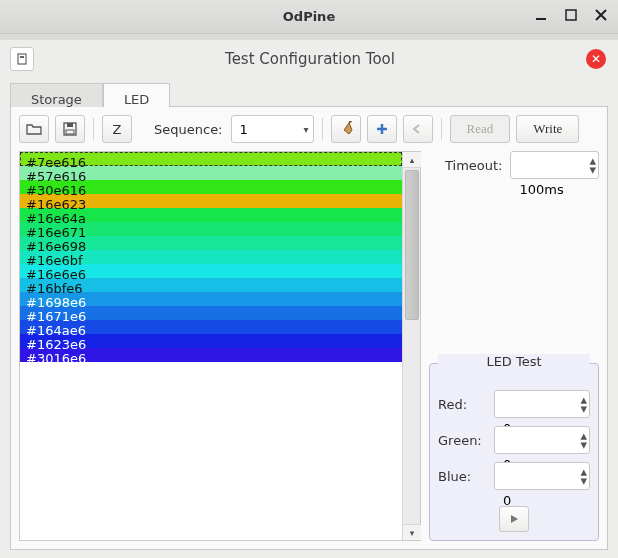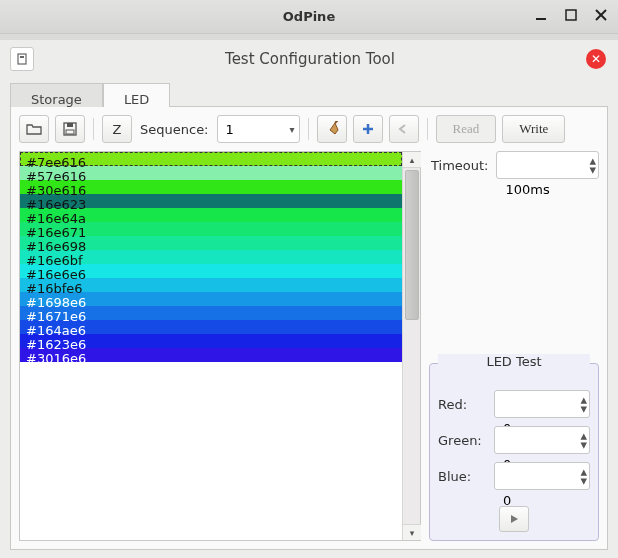--- a/index.html
+++ b/index.html
@@ -17,21 +17,21 @@
 .closecircle { width: 20px; height: 20px; border-radius: 10px; background: #e33; color: #fff; display: flex; align-items: center; justify-content: center; font-size: 12px; font-weight: bold; margin-right: 2px; }
 .tabs { display: flex; border-bottom: 1px solid #c8c8c6; }
 .tab { padding: 8px 20px 0 20px; border: 1px solid #c8c8c6; border-bottom: none; background: #e2e2e0; color: #444; margin-right: 0; position: relative; top: 1px; cursor: pointer; }
 .tab.active { background: #fafafa; }
 .panel { border: 1px solid #c8c8c6; border-top: none; background: #fafafa; padding: 8px; display: flex; flex-direction: column; flex: 1; min-height: 0; }
 .toolbar { display: flex; align-items: center; gap: 6px; margin-bottom: 8px; flex-wrap: nowrap; }
 .btn, .iconbtn { height: 28px; border: 1px solid #c8c8c6; border-radius: 3px; background: linear-gradient(to bottom,#fdfdfd,#ececea); color: #333; display: flex; align-items: center; justify-content: center; cursor: pointer; }
 .iconbtn { width: 30px; }
 .btn { padding: 0 16px; font-family: Liberation Serif, serif; }
 .btn.disabled { color: #a9a9a7; background: #efefee; cursor: default; }
-.lbl { color: #333; padding: 0 2px; }
+.lbl { color: #333; padding: 0 2px; margin-left: 14px; }
 .selectwrap { border: 1px solid #c8c8c6; border-radius: 3px; height: 28px; background: #fff; display: flex; align-items: center; padding: 0 4px 0 8px; }
 .selectwrap .v { min-width: 56px; }
 .selectwrap .arrow { margin-left: 8px; font-size: 10px; color: #555; }
 .mid { display: flex; gap: 8px; flex: 1; min-height: 0; }
 .listwrap { display: flex; border: 1px solid #c8c8c6; background: #fff; flex: 1; min-height: 0; }
 .list { flex: 1; overflow: hidden; }
 .row { height: 14px; line-height: 22px; padding-left: 6px; color: #111; font-size: 13px; }
 .row.sel { outline: 1px dashed #333; outline-offset: -1px; }
 .scroll { width: 18px; border-left: 1px solid #d6d6d4; background: #eceaea; position: relative; }
 .scroll .arrowbtn { position: absolute; left: 0; width: 18px; height: 16px; display: flex; align-items: center; justify-content: center; font-size: 9px; color: #555; background: #f3f3f1; }
@@ -141,21 +141,21 @@
         <div class="btn disabled">Read</div>
         <div class="btn">Write</div>
       </div>
 
       <div class="mid">
         <div class="listwrap">
           <div class="list" id="color-list">
               <div class="row sel" style="background: rgb(126, 230, 22); color: rgb(17, 17, 17);">#7ee616</div>
               <div class="row" style="background: #86efac; color: rgb(17, 17, 17);">#57e616</div>
               <div class="row" style="background: rgb(48, 230, 22); color: rgb(17, 17, 17);">#30e616</div>
-              <div class="row" style="background: #0f766e; color: rgb(17, 17, 17);">#16e623</div>
+              <div class="row" style="background: #eab308; color: rgb(17, 17, 17);">#16e623</div>
               <div class="row" style="background: rgb(22, 230, 74); color: rgb(17, 17, 17);">#16e64a</div>
               <div class="row" style="background: rgb(22, 230, 113); color: rgb(17, 17, 17);">#16e671</div>
               <div class="row" style="background: rgb(22, 230, 152); color: rgb(17, 17, 17);">#16e698</div>
               <div class="row" style="background: rgb(22, 230, 191); color: rgb(17, 17, 17);">#16e6bf</div>
               <div class="row" style="background: rgb(22, 230, 230); color: rgb(17, 17, 17);">#16e6e6</div>
               <div class="row" style="background: rgb(22, 191, 230); color: rgb(17, 17, 17);">#16bfe6</div>
               <div class="row" style="background: rgb(22, 152, 230); color: rgb(255, 255, 255);">#1698e6</div>
               <div class="row" style="background: rgb(22, 113, 230); color: rgb(255, 255, 255);">#1671e6</div>
               <div class="row" style="background: rgb(22, 74, 230); color: rgb(255, 255, 255);">#164ae6</div>
               <div class="row" style="background: rgb(22, 35, 230); color: rgb(255, 255, 255);">#1623e6</div>

